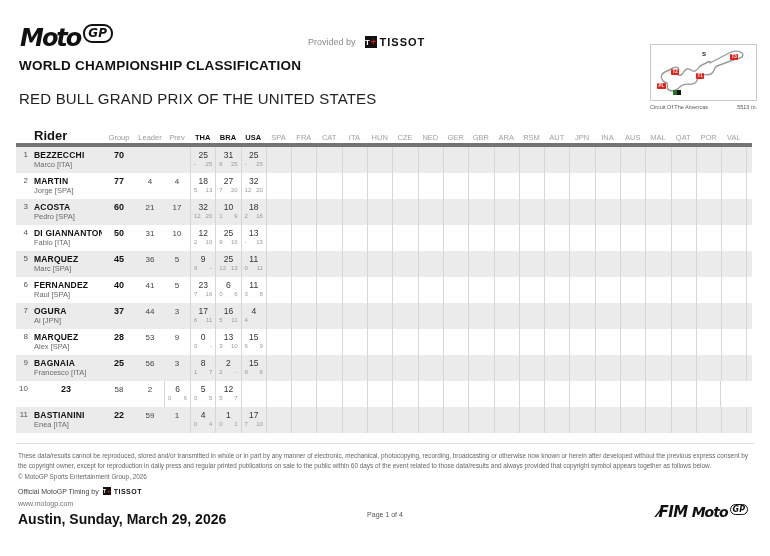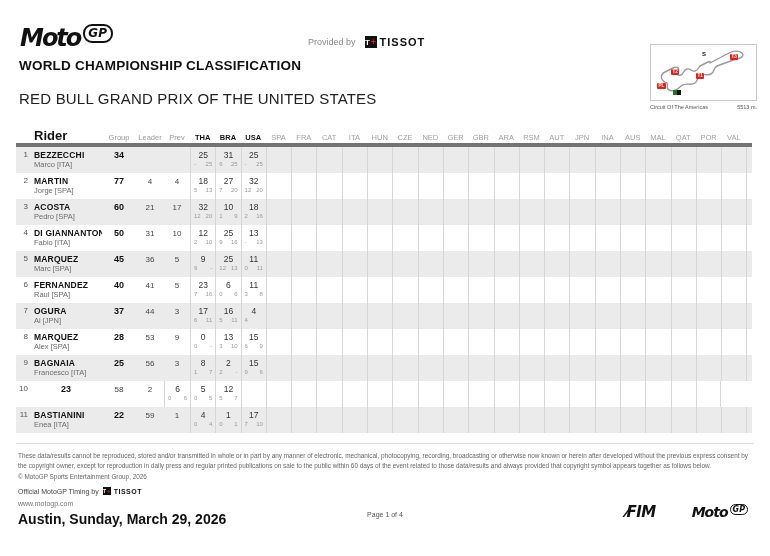--- a/index.html
+++ b/index.html
@@ -55,21 +55,21 @@
   .race-cell .total { font-size:8.5px; color:#333; text-align:center; padding-top:3px; line-height:10px; }
   .race-cell .sub { display:flex; justify-content:space-between; padding:1px 3px 0 3px; font-size:6px; color:#999; line-height:7px; }
   
   .foot-divider { position:absolute; left:16px; top:443px; width:738px; border-top:1px solid #ddd; }
   .legal { position:absolute; left:18px; top:451px; width:738px; font-size:6.4px; color:#666; line-height:1.6; }
   .legal .copy { display:block; }
   .timing-line { position:absolute; left:18px; top:487px; display:flex; align-items:center; gap:4px; font-size:7px; color:#444; }
   .website { position:absolute; left:18px; top:500px; font-size:7px; color:#777; text-decoration:none; }
   .locdate { position:absolute; left:18px; top:511px; font-size:14px; font-weight:bold; color:#111; }
   .pageno { position:absolute; left:0; top:511px; width:770px; text-align:center; font-size:7px; color:#555; }
-  .logos-br { position:absolute; right:22px; top:503px; display:flex; align-items:center; gap:36px; }
+  .logos-br { position:absolute; right:22px; top:503px; display:flex; align-items:center; gap:4px; }
   .fim { font-family:"DejaVu Sans", sans-serif; font-weight:bold; font-style:italic; font-size:15px; letter-spacing:-.5px; color:#111; }
   .fim .fim-slash { font-style:italic; margin-right:-2px; }
 </style>
 </head>
 <body>
 
 <div class="page">
 
   <div class="mgp-logo">
     <span class="moto">Moto</span>
@@ -136,21 +136,21 @@
         <div class="race-h">QAT</div>
         <div class="race-h">POR</div>
         <div class="race-h">VAL</div>
       </div>
       <div class="trow tbody-row">
         <div class="cell pos">1</div>
         <div class="cell name">
           <span class="last">BEZZECCHI</span>
           <span class="first">Marco [ITA]</span>
         </div>
-        <div class="cell points">34</div>
+        <div class="cell points">70</div>
         <div class="cell stat"></div>
         <div class="cell stat"></div>
         <div class="cell race-cell">
           <span class="total">25</span>
           <div class="sub">
             <span>-</span>
             <span>25</span>
           </div>
         </div>
         <div class="cell race-cell">

